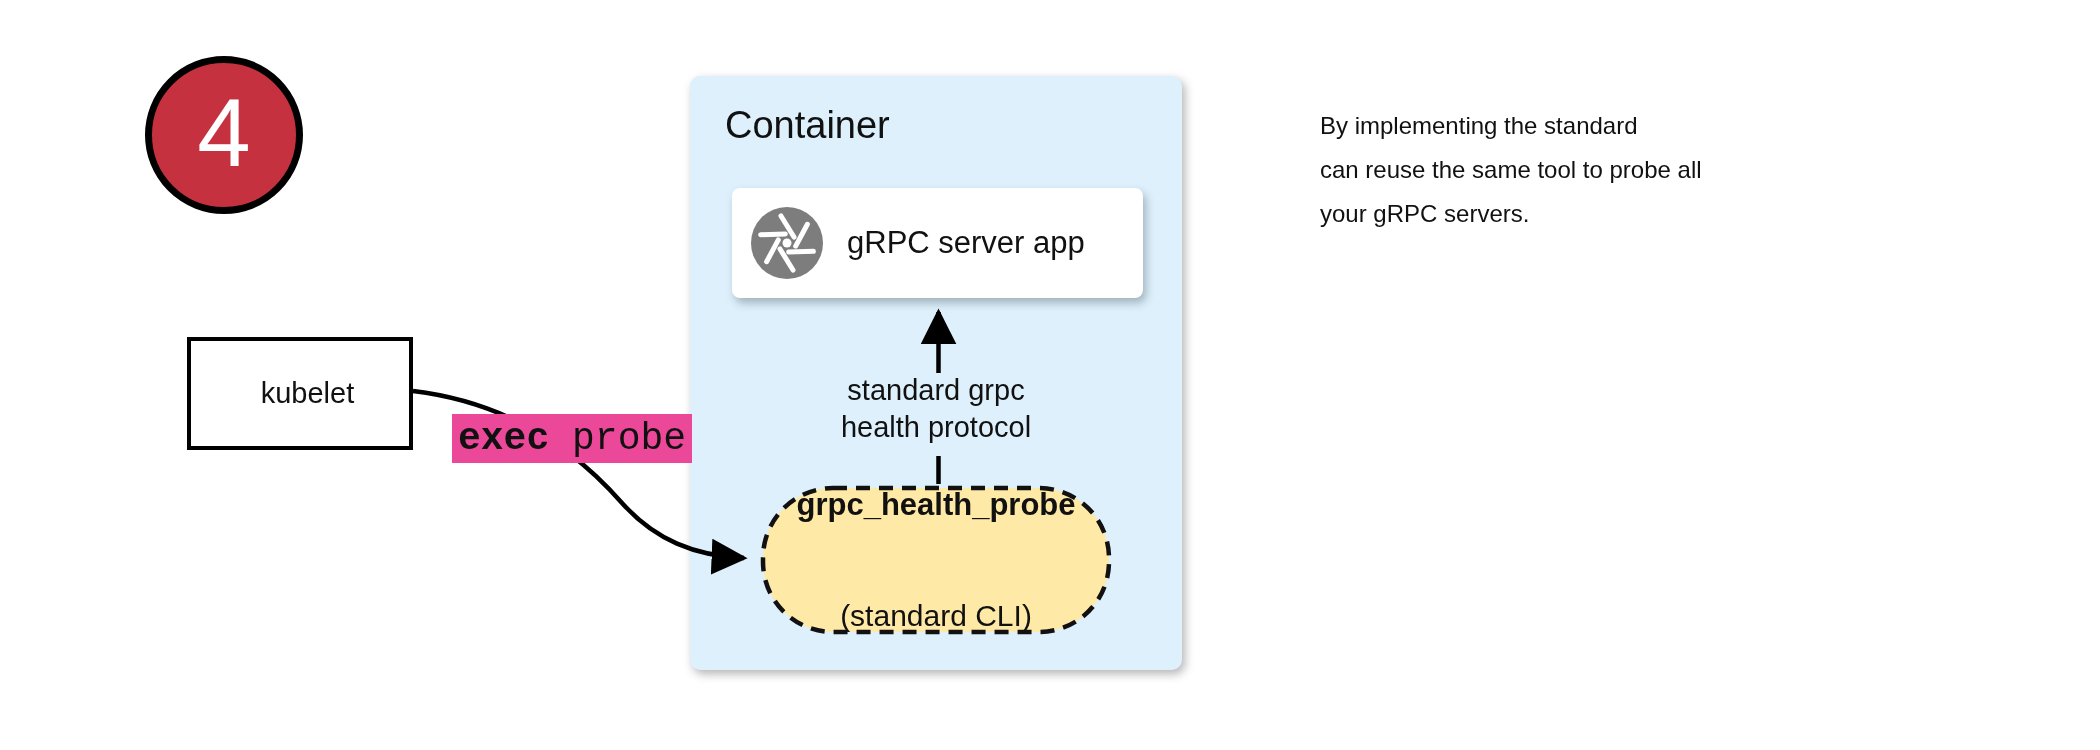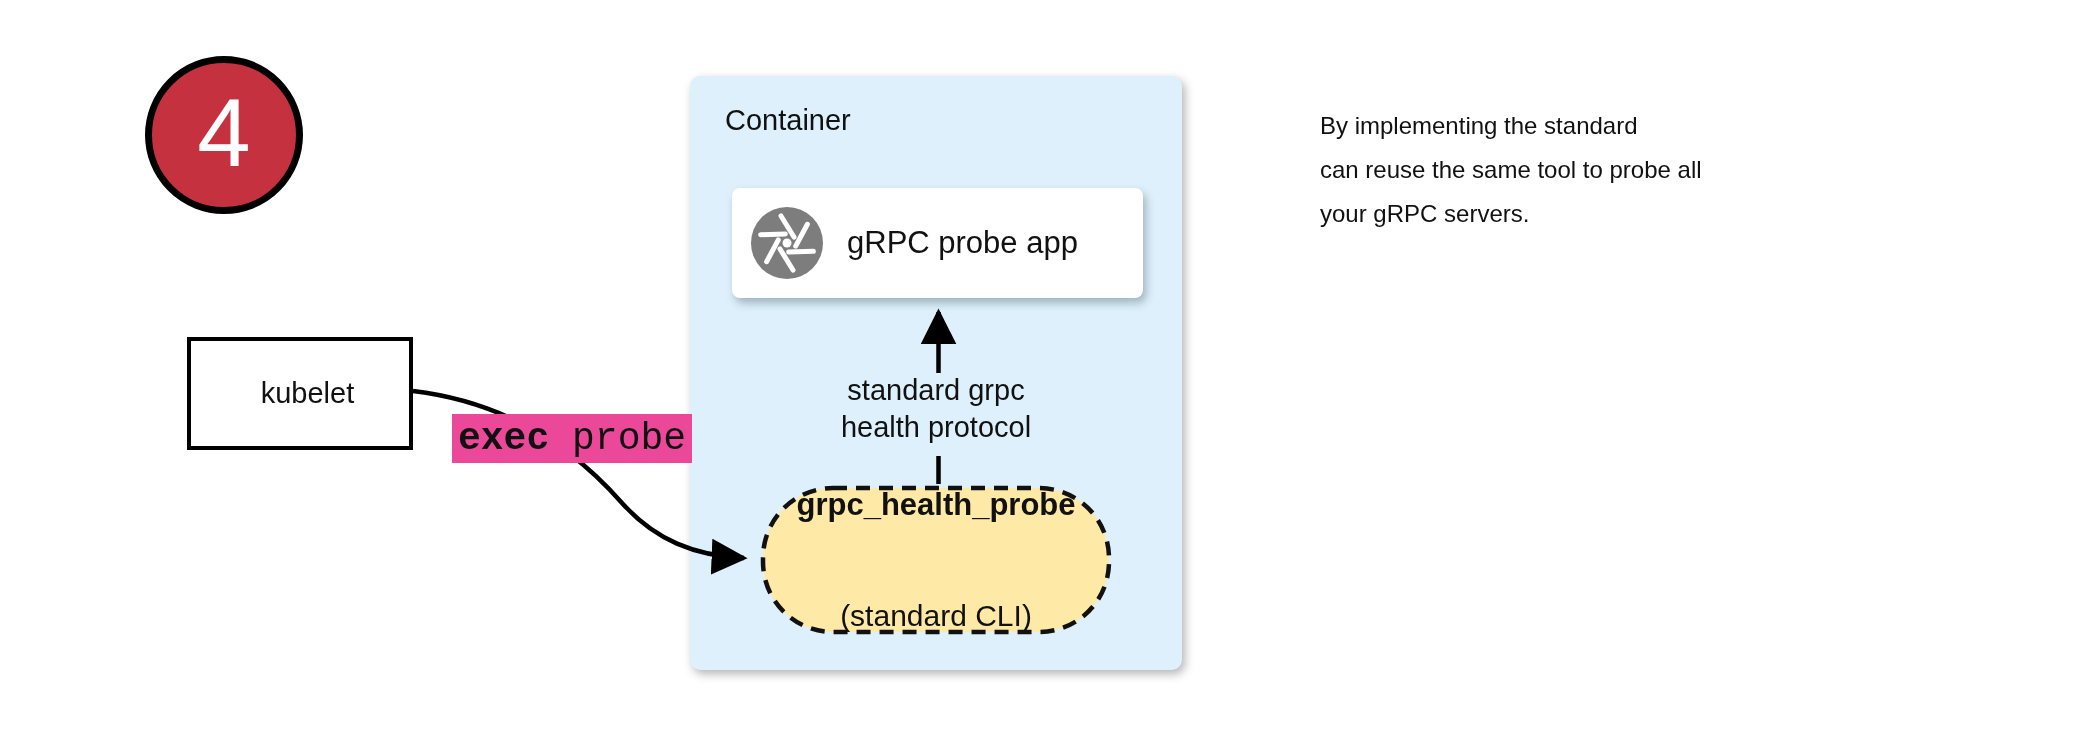--- a/index.html
+++ b/index.html
@@ -65,21 +65,21 @@
     left: 690px; top: 76px;
     width: 492px; height: 594px;
     background: #ddf0fb;
     border-radius: 10px;
     box-shadow: 3px 4px 10px rgba(90,90,90,0.45);
     z-index: 1;
   }
   .container-label {
     position: absolute;
     left: 35px; top: 28px;
-    font-size: 29px;
+    font-size: 38px;
   }
 
   
   .server-box {
     position: absolute;
     left: 42px; top: 112px;
     width: 411px; height: 110px;
     background: #ffffff;
     border-radius: 8px;
     box-shadow: 3px 5px 9px rgba(70,90,100,0.40);
@@ -171,21 +171,21 @@
             <line x1="-6" y1="-27" x2="7" y2="-6" transform="rotate(0)"></line>
             <line x1="-6" y1="-27" x2="7" y2="-6" transform="rotate(60)"></line>
             <line x1="-6" y1="-27" x2="7" y2="-6" transform="rotate(120)"></line>
             <line x1="-6" y1="-27" x2="7" y2="-6" transform="rotate(180)"></line>
             <line x1="-6" y1="-27" x2="7" y2="-6" transform="rotate(240)"></line>
             <line x1="-6" y1="-27" x2="7" y2="-6" transform="rotate(300)"></line>
           </g>
           <circle cx="0" cy="0" r="4.5" fill="#ffffff"></circle>
         </svg>
       </div>
-      <div class="server-label">gRPC probe app</div>
+      <div class="server-label">gRPC server app</div>
     </div>
 
     <div class="protocol-label">
       <div>standard grpc</div>
       <div>health protocol</div>
     </div>
 
     <div class="probe-pill">
       <svg class="pill-border" width="352" height="150" viewBox="0 0 352 150">
         <rect x="3" y="3" width="346" height="144" rx="70" ry="70" fill="#ffe9a6" stroke="#111111" stroke-width="4.5" stroke-dasharray="14 9"></rect>

